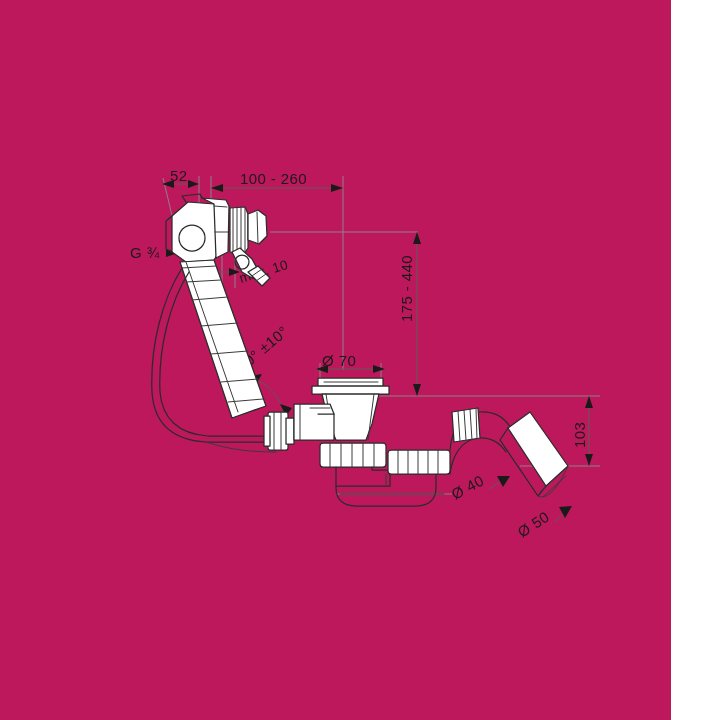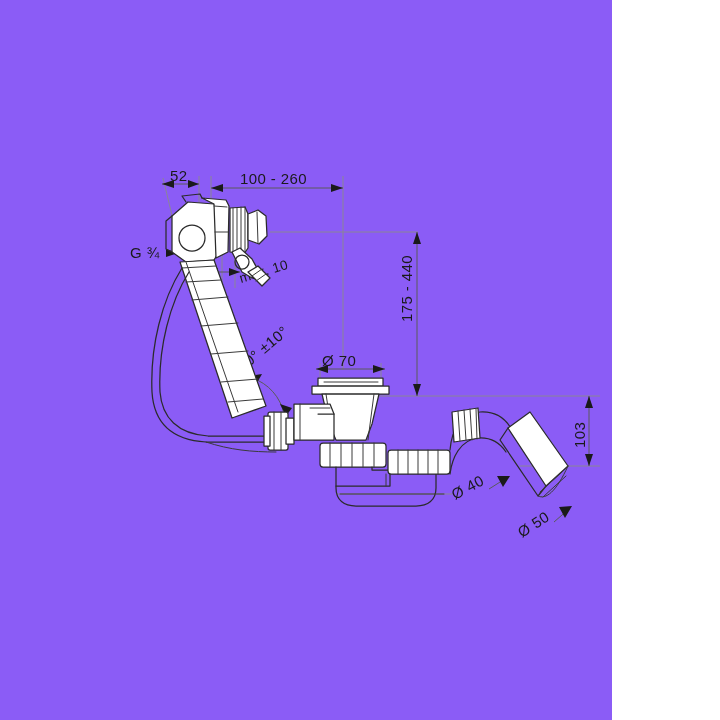--- a/index.html
+++ b/index.html
@@ -6,23 +6,23 @@
   html, body {
     margin: 0;
     padding: 0;
     background: #ffffff;
   }
   body {
     font-family: "Liberation Sans", sans-serif;
   }
   #stage {
     position: relative;
-    width: 612px;
+    width: 671px;
     height: 720px;
-    background: #8b5cf6;
+    background: #be185d;
     overflow: hidden;
   }
   #drawing {
     position: absolute;
     left: 0;
     top: 0;
     width: 720px;
     height: 720px;
   }
   .dim-text {

